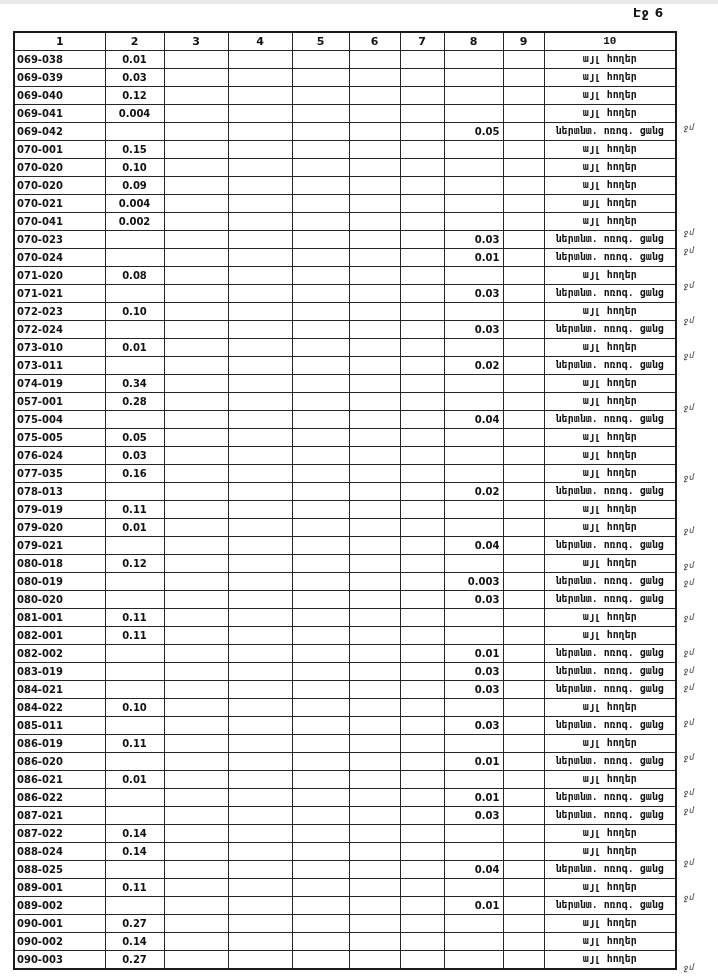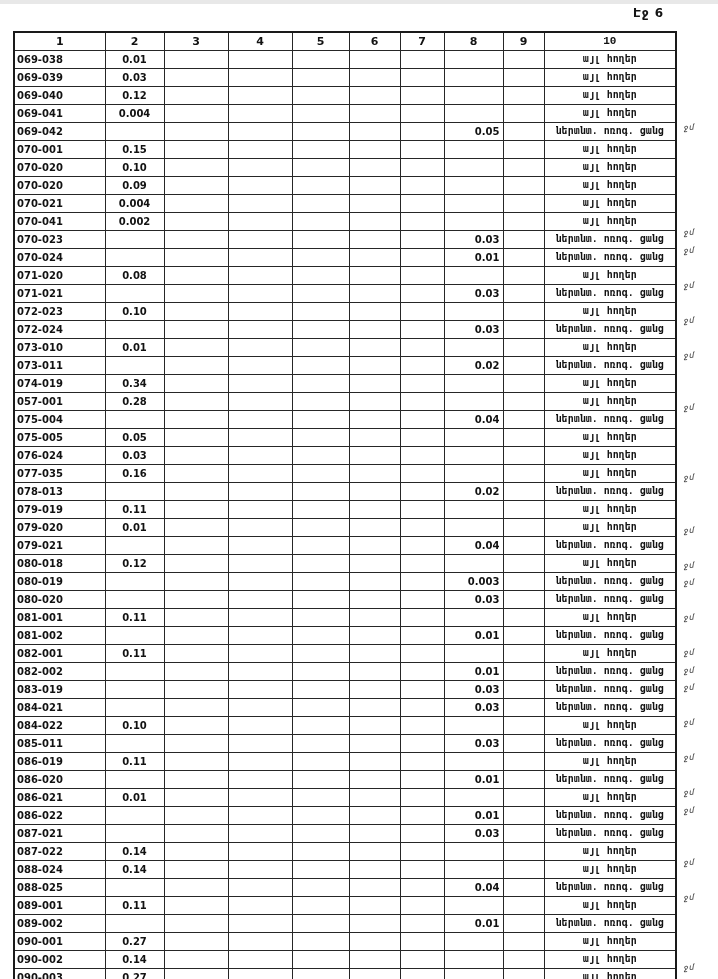--- a/index.html
+++ b/index.html
@@ -479,32 +479,20 @@
             <td class="col1">081-001</td>
             <td class="col2">0.11</td>
             <td class="col3"></td>
             <td class="col4"></td>
             <td class="col5"></td>
             <td class="col6"></td>
             <td class="col7"></td>
             <td class="col8"></td>
             <td class="col9"></td>
             <td class="col10">այլ հողեր</td>
-          </tr>
-          <tr>
-            <td class="col1">081-002</td>
-            <td class="col2"></td>
-            <td class="col3"></td>
-            <td class="col4"></td>
-            <td class="col5"></td>
-            <td class="col6"></td>
-            <td class="col7"></td>
-            <td class="col8">0.01</td>
-            <td class="col9"></td>
-            <td class="col10">ներտնտ. ոռոգ. ցանց</td>
           </tr>
           <tr>
             <td class="col1">082-001</td>
             <td class="col2">0.11</td>
             <td class="col3"></td>
             <td class="col4"></td>
             <td class="col5"></td>
             <td class="col6"></td>
             <td class="col7"></td>
             <td class="col8"></td>

